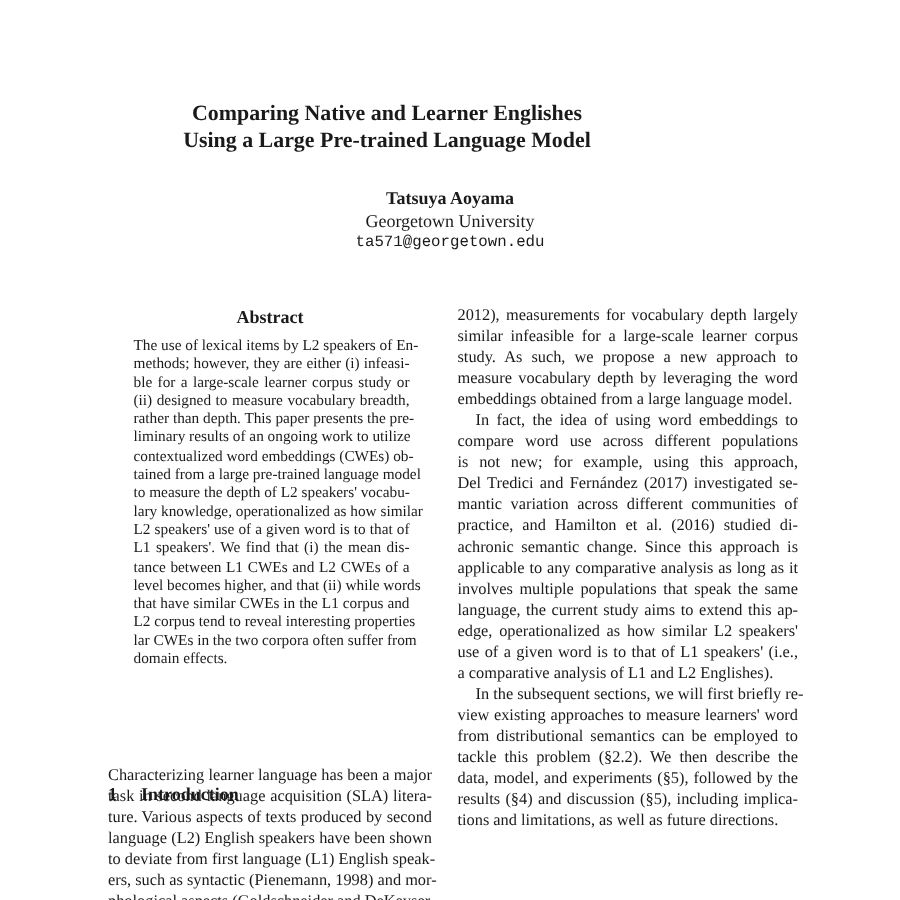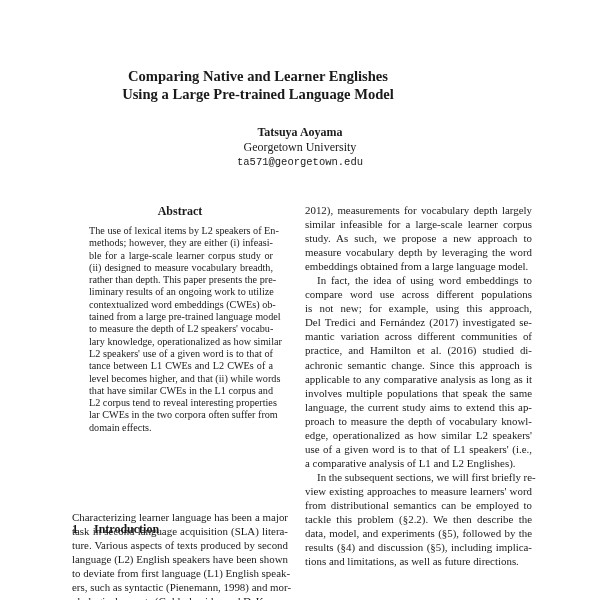--- a/index.html
+++ b/index.html
@@ -64,20 +64,21 @@
       <span class="line">methods; however, they are either (i) infeasi-</span>
       <span class="line">ble for a large-scale learner corpus study or</span>
       <span class="line">(ii) designed to measure vocabulary breadth,</span>
       <span class="line">rather than depth. This paper presents the pre-</span>
       <span class="line">liminary results of an ongoing work to utilize</span>
       <span class="line">contextualized word embeddings (CWEs) ob-</span>
       <span class="line">tained from a large pre-trained language model</span>
       <span class="line">to measure the depth of L2 speakers' vocabu-</span>
       <span class="line">lary knowledge, operationalized as how similar</span>
       <span class="line">L2 speakers' use of a given word is to that of</span>
+      <span class="line">L1 speakers'. We find that (i) the mean dis-</span>
       <span class="line">tance between L1 CWEs and L2 CWEs of a</span>
       <span class="line">level becomes higher, and that (ii) while words</span>
       <span class="line">that have similar CWEs in the L1 corpus and</span>
       <span class="line">L2 corpus tend to reveal interesting properties</span>
       <span class="line">lar CWEs in the two corpora often suffer from</span>
       <span class="line last">domain effects.</span>
     </div>
 
   <div class="sec-heading" style="left:72px; top:489px;">
     <span class="num">1</span><span>Introduction</span>
@@ -104,21 +105,20 @@
         <span class="line indent">In fact, the idea of using word embeddings to</span>
         <span class="line">compare word use across different populations</span>
         <span class="line">is not new; for example, using this approach,</span>
         <span class="line">Del Tredici and Fernández (2017) investigated se-</span>
         <span class="line">mantic variation across different communities of</span>
         <span class="line">practice, and Hamilton et al. (2016) studied di-</span>
         <span class="line">achronic semantic change. Since this approach is</span>
         <span class="line">applicable to any comparative analysis as long as it</span>
         <span class="line">involves multiple populations that speak the same</span>
         <span class="line">language, the current study aims to extend this ap-</span>
-        <span class="line">proach to measure the depth of vocabulary knowl-</span>
         <span class="line">edge, operationalized as how similar L2 speakers'</span>
         <span class="line">use of a given word is to that of L1 speakers' (i.e.,</span>
         <span class="line last">a comparative analysis of L1 and L2 Englishes).</span>
       </div>
       <div>
         <span class="line indent">In the subsequent sections, we will first briefly re-</span>
         <span class="line">view existing approaches to measure learners' word</span>
         <span class="line">from distributional semantics can be employed to</span>
         <span class="line">tackle this problem (§2.2). We then describe the</span>
         <span class="line">data, model, and experiments (§5), followed by the</span>

